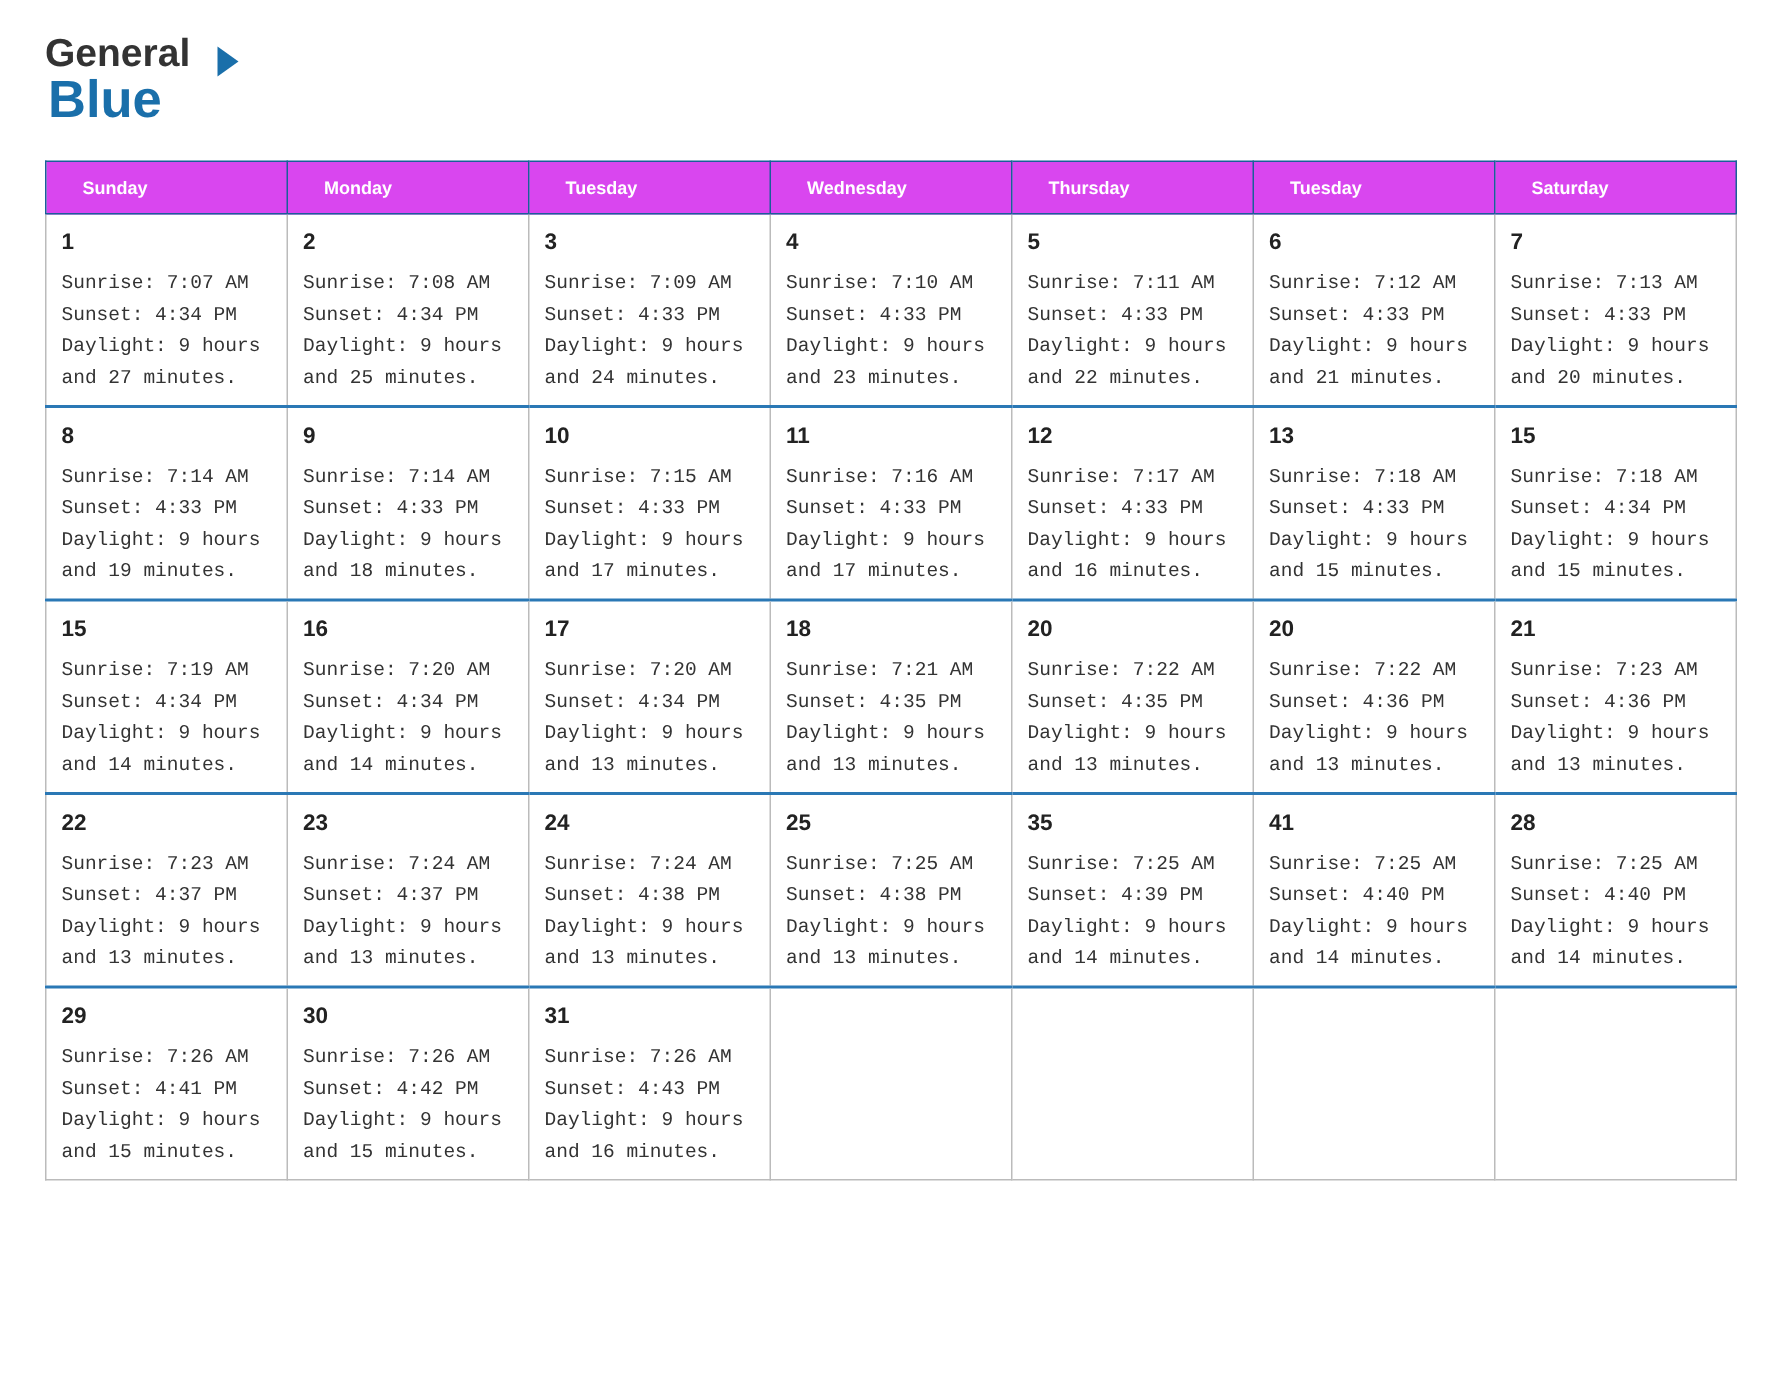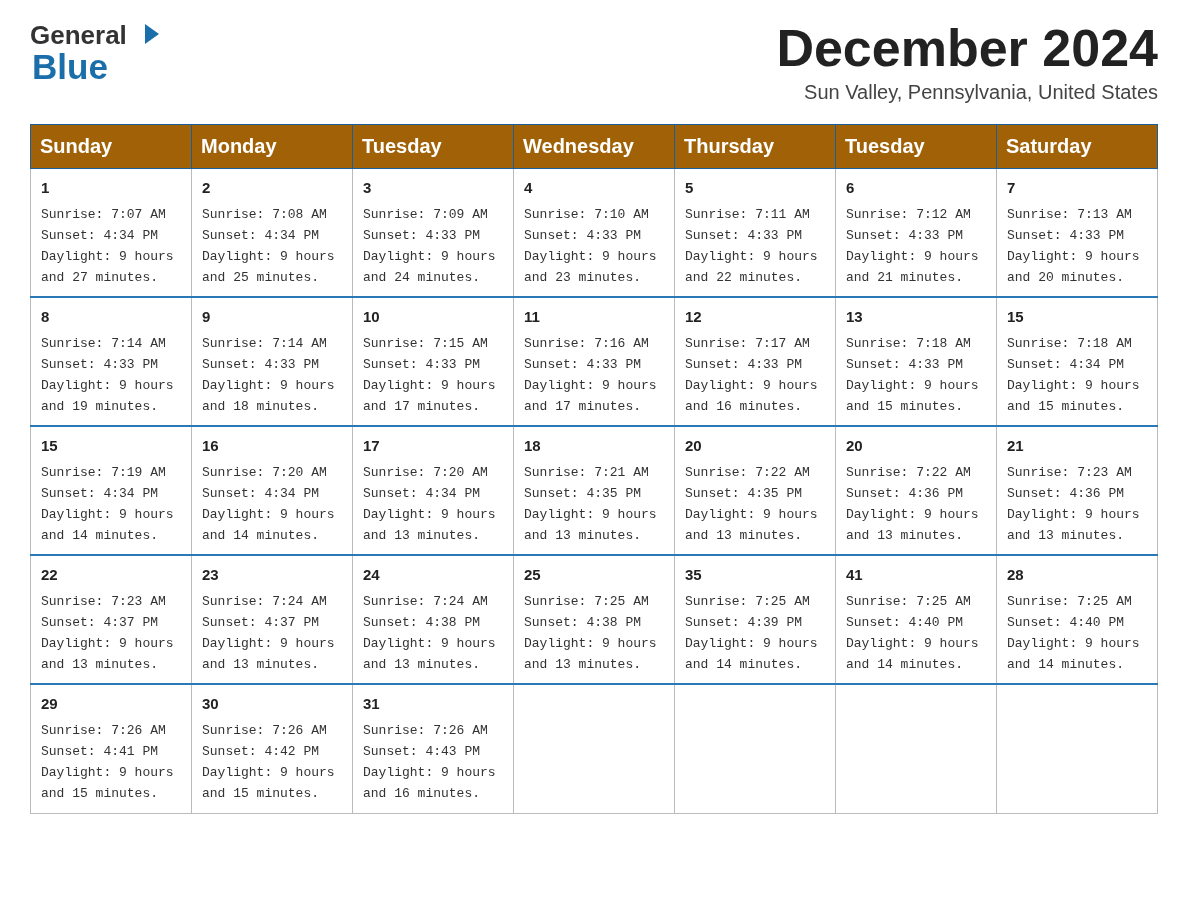--- a/index.html
+++ b/index.html
@@ -16,21 +16,21 @@
       align-items: flex-start;
       margin-bottom: 20px;
     }
     .logo {
       display: flex;
       flex-direction: column;
       align-items: flex-start;
     }
     .logo-text {
       display: flex;
-      align-items: flex-start;
+      align-items: flex-end;
       gap: 16px;
     }
     .logo-general {
       font-size: 26px;
       font-weight: bold;
       color: #333;
     }
     .logo-arrow {
       width: 0;
       height: 0;
@@ -60,25 +60,25 @@
       font-size: 20px;
       color: #444;
       margin-top: 4px;
     }
     .calendar {
       width: 100%;
       border-collapse: collapse;
       border: 1px solid #bbb;
     }
     .calendar th {
-      background-color: #a16207;
+      background-color: #d946ef;
       color: #fff;
-      font-size: 20px;
-      font-weight: bold;
-      padding: 10px 9px;
+      font-size: 12px;
+      font-weight: bold;
+      padding: 10px 24px;
       text-align: left;
       border: 1px solid #1a5f99;
     }
     .calendar td {
       vertical-align: top;
       padding: 8px 10px;
       border: 1px solid #bbb;
       width: calc(100% / 7);
       font-size: 13px;
       color: #333;
@@ -108,24 +108,20 @@
 </head>
 <body>
 
 <div class="header">
   <div class="logo">
     <div class="logo-text">
       <span class="logo-general">General</span>
       <span class="logo-arrow"></span>
     </div>
     <span class="logo-blue">Blue</span>
-  </div>
-  <div class="title-section">
-    <div class="month-title">December 2024</div>
-    <div class="location">Sun Valley, Pennsylvania, United States</div>
   </div>
 </div>
 
 <table class="calendar">
   <thead>
     <tr>
       <th>Sunday</th>
       <th>Monday</th>
       <th>Tuesday</th>
       <th>Wednesday</th>

